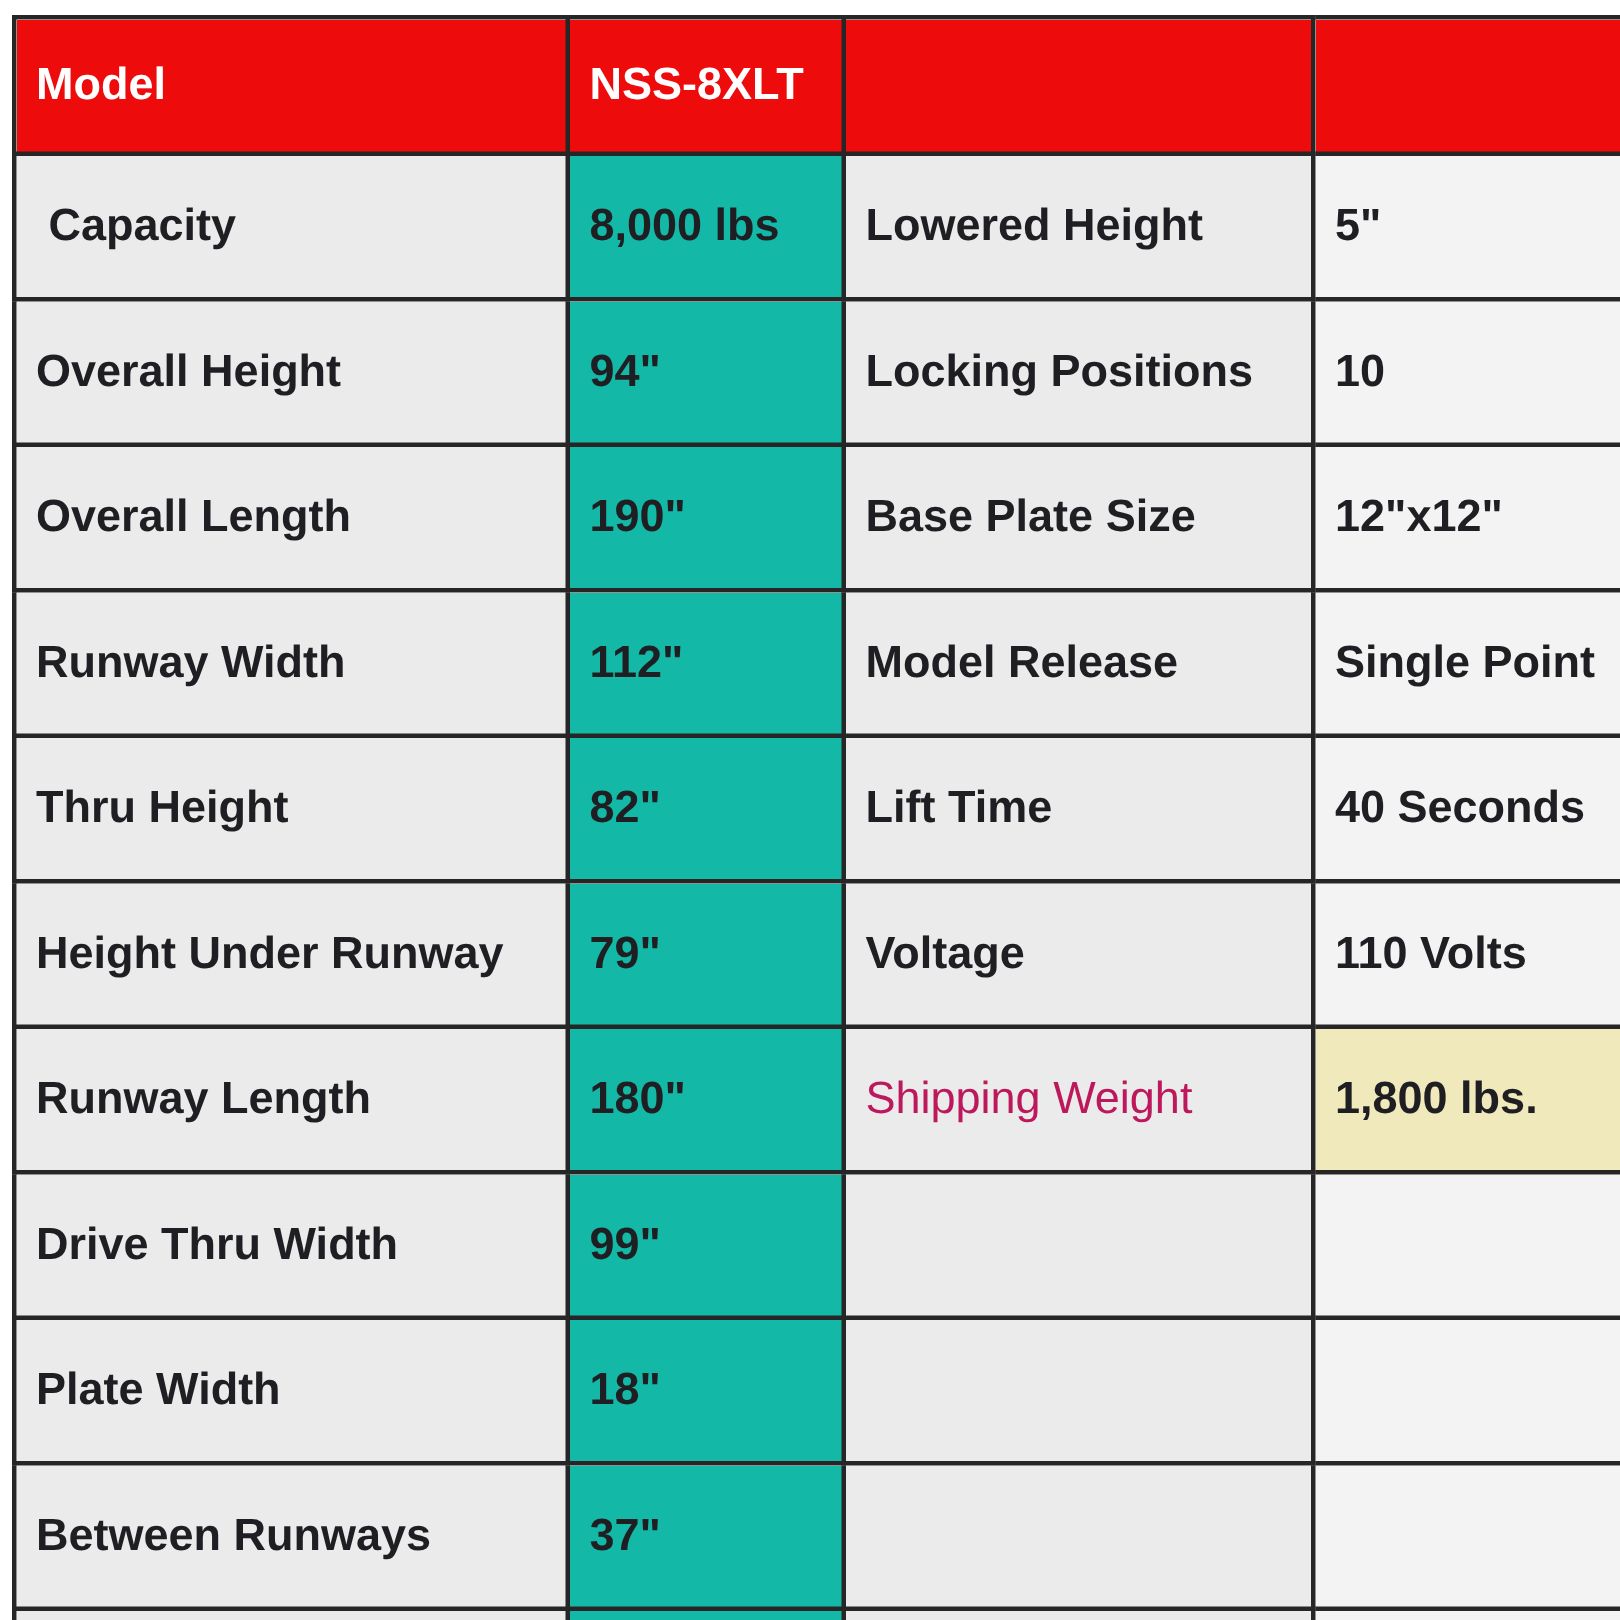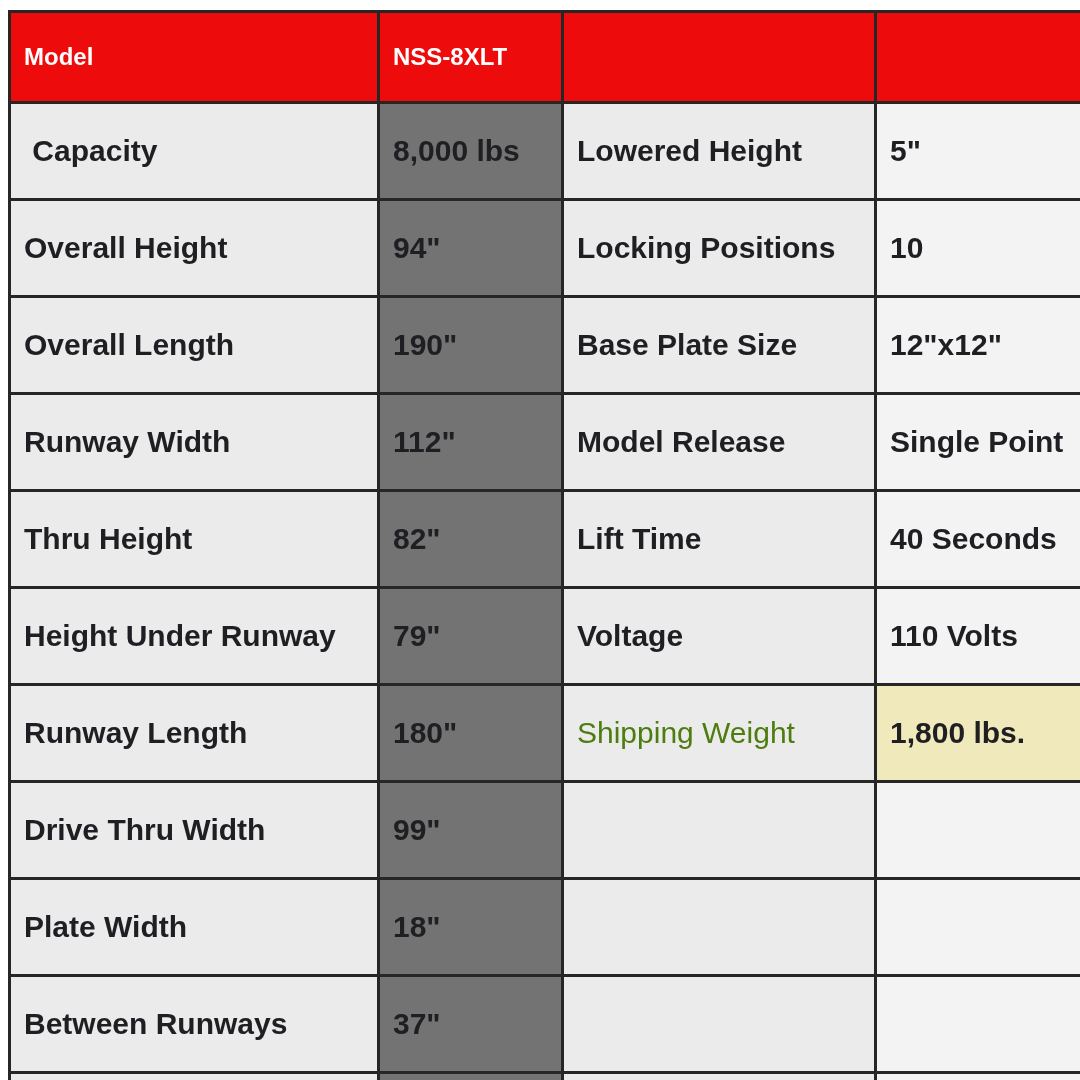--- a/index.html
+++ b/index.html
@@ -36,27 +36,27 @@
     color: #1f1f23;
     white-space: pre-wrap;
     overflow: hidden;
   }
   tr.hdr { height: 91px; }
   tr.r   { height: 97px; }
   tr.r-partial { height: 40px; }
   th.hcell {
     background: #ee0b0c;
     color: #ffffff;
-    font-size: 24px;
+    font-size: 30px;
   }
   td.lab   { background: #ebebeb; }
-  td.val-l { background: #737373; }
+  td.val-l { background: #14b8a6; }
   td.val-r { background: #f3f3f3; }
   td.muted {
-    color: #4d7c0f;
+    color: #be185d;
     font-weight: normal;
   }
   td.highlight { background: #efe9bb; }
 </style>
 </head>
 <body>
 
 <table class="spec-table">
   <colgroup>
     <col class="c1">

